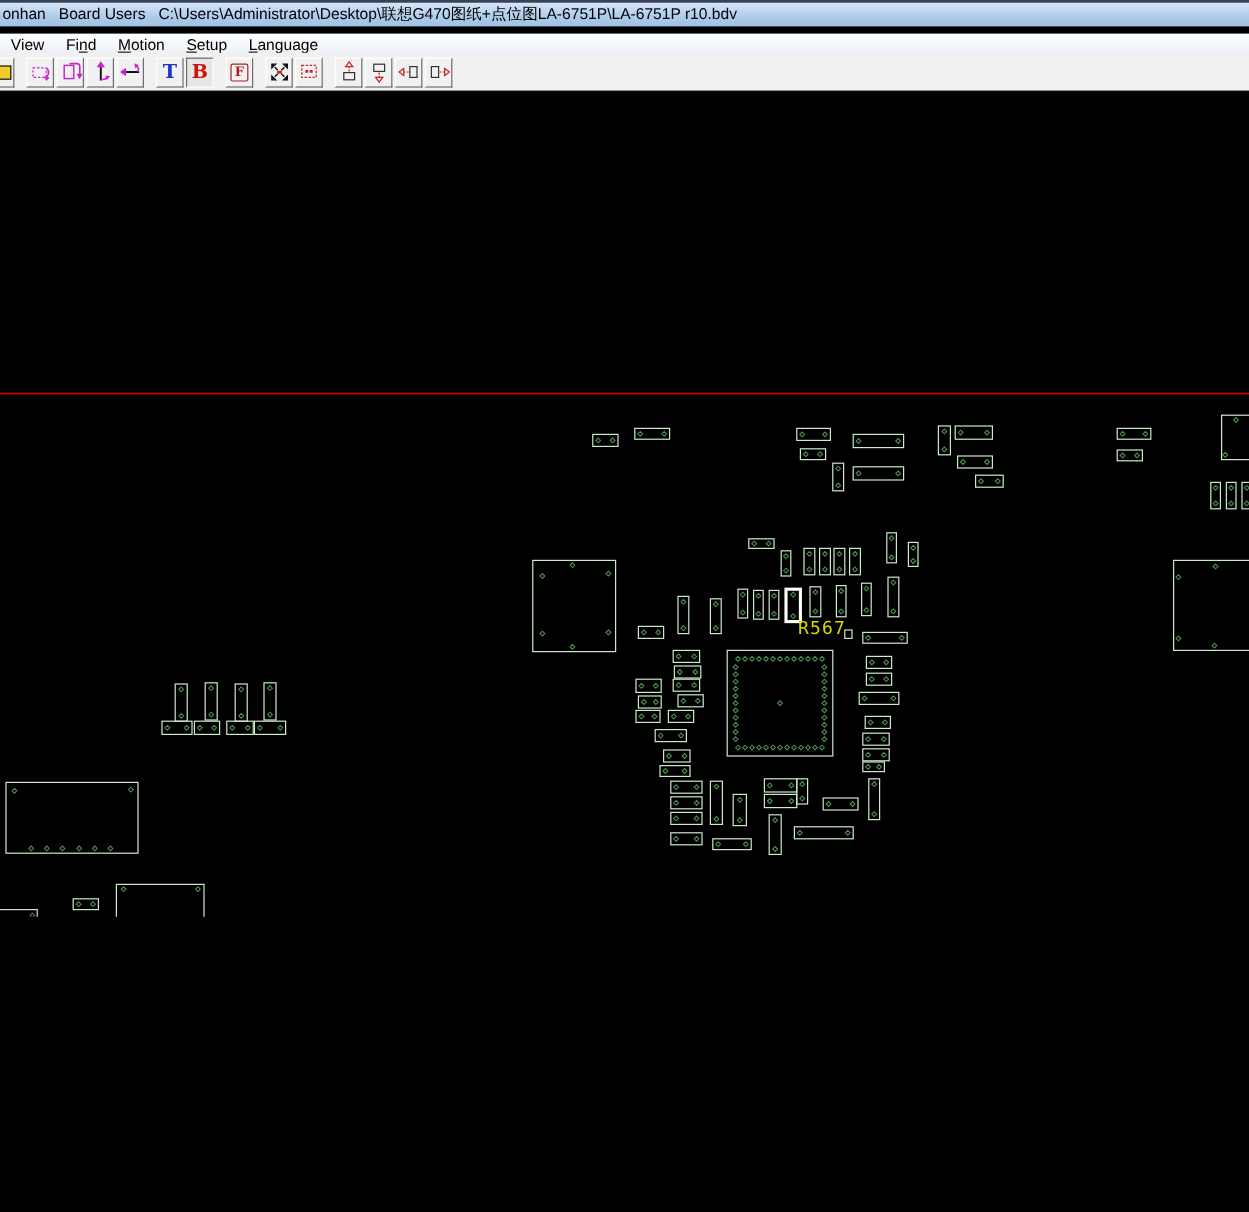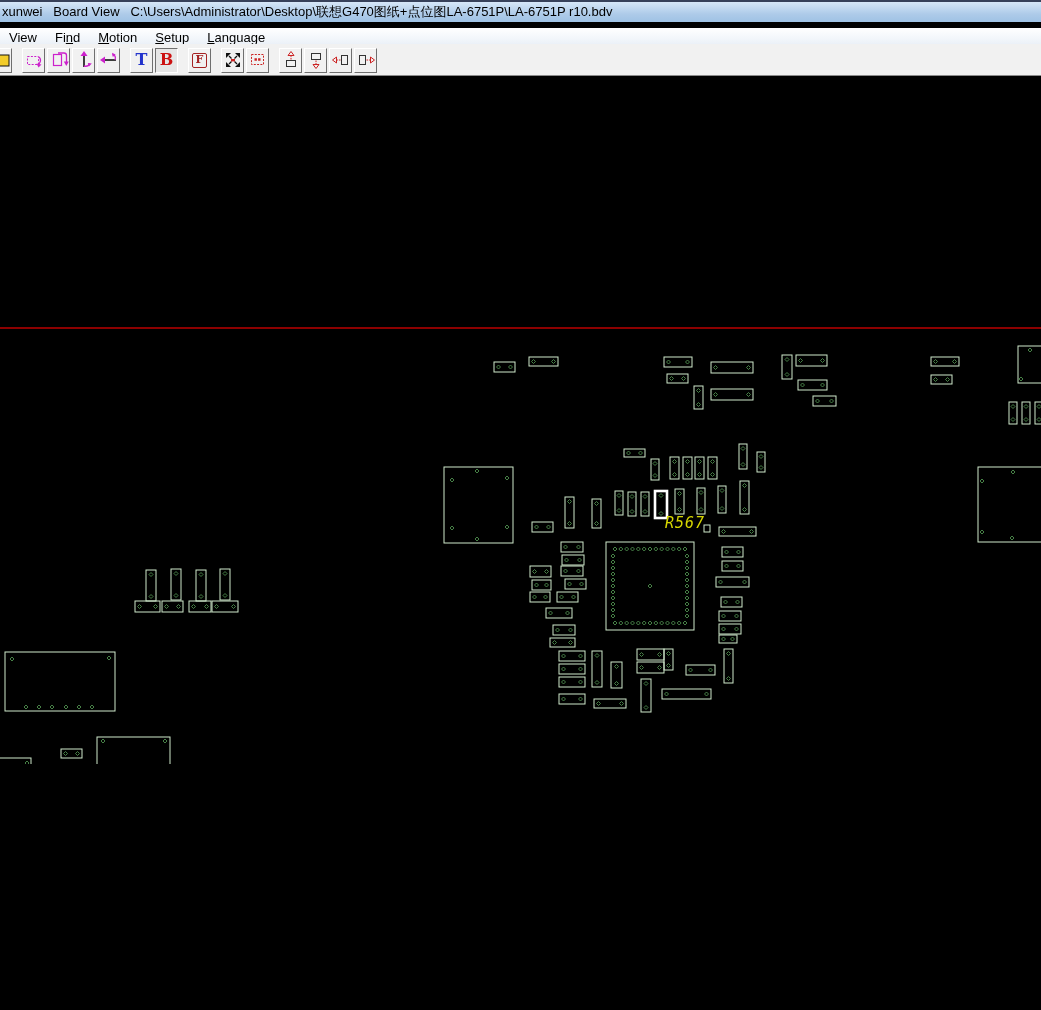--- a/index.html
+++ b/index.html
@@ -27,41 +27,41 @@
     display:flex;align-items:center;justify-content:center;flex:0 0 auto;box-sizing:border-box;}
   .tbtn.pressed{border-color:#6f6f6f #ffffff #ffffff #6f6f6f;background:#e6e6e6;}
   .tbtn svg{display:block;}
   .gap{width:8px;flex:0 0 auto;}
   .cutbtn{margin-left:-11px;}
   .letterT{font-family:"DejaVu Serif",serif;font-weight:bold;font-size:16px;color:#2233cc;line-height:1;}
   .letterB{font-family:"DejaVu Serif",serif;font-weight:bold;font-size:16px;color:#cc1111;line-height:1;}
   .letterF{font-family:"DejaVu Serif",serif;font-weight:bold;font-size:11px;color:#a52222;
     border:1px solid #a52222;border-radius:2px;padding:0px 3px 1px 3px;line-height:12px;}
   
-  .board{position:absolute;left:0;top:76px;width:1041px;height:688px;background:#000;overflow:hidden;font-style:italic;}
+  .board{position:absolute;left:0;top:76px;width:1041px;height:688px;background:#000;overflow:hidden;}
   #board-svg{position:absolute;left:0;top:0;}
   .part-label{position:absolute;color:#d6d600;font-family:"DejaVu Sans Mono",monospace;
     font-size:15px;letter-spacing:1px;white-space:nowrap;}
   
   .wm-swoosh{position:absolute;left:764px;top:884px;width:46px;height:42px;opacity:.9;}
   .wm-sub{position:absolute;left:826px;top:897px;font-size:23px;font-weight:bold;
     color:#4a1410;opacity:.8;filter:blur(.6px);white-space:nowrap;
     font-family:"DejaVu Sans",sans-serif;}
   .wm-main{position:absolute;left:528px;top:870px;font-size:41px;font-weight:bold;
     color:#c6c6c6;letter-spacing:1px;white-space:nowrap;
     text-shadow:2px 2px 0 #2a2a2a,3px 4px 5px #000;
     font-family:"DejaVu Sans",sans-serif;}
 </style>
 </head>
 <body>
 
 <div class="screen">
 
   <div class="titlebar">
-    <span>xunwei   Board View   C:\Users\Administrator\Desktop\联想G470图纸+点位图LA-6751P\LA-6751P r10.bdv</span>
+    <span>onhan   Board Users   C:\Users\Administrator\Desktop\联想G470图纸+点位图LA-6751P\LA-6751P r10.bdv</span>
   </div>
 
   <div class="menubar" id="menu-items">
       <div class="menu-item">View</div>
       <div class="menu-item">Fi<u>n</u>d</div>
       <div class="menu-item"><u>M</u>otion</div>
       <div class="menu-item"><u>S</u>etup</div>
       <div class="menu-item"><u>L</u>anguage</div>
     </div>
 

